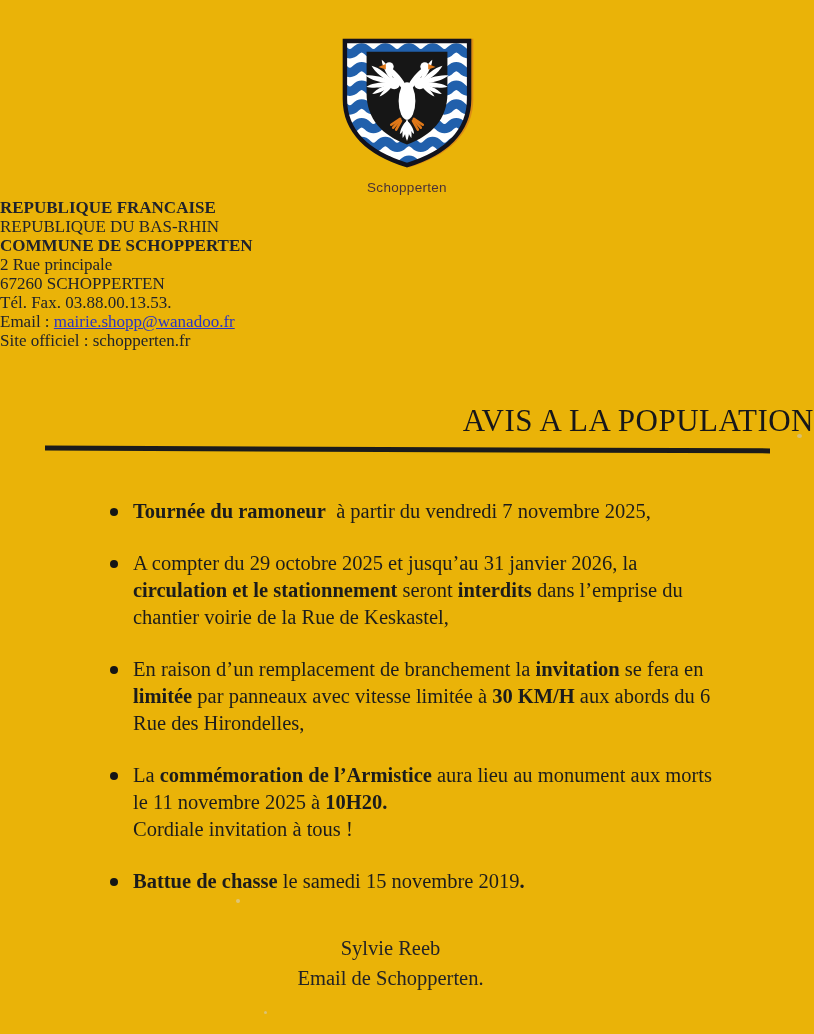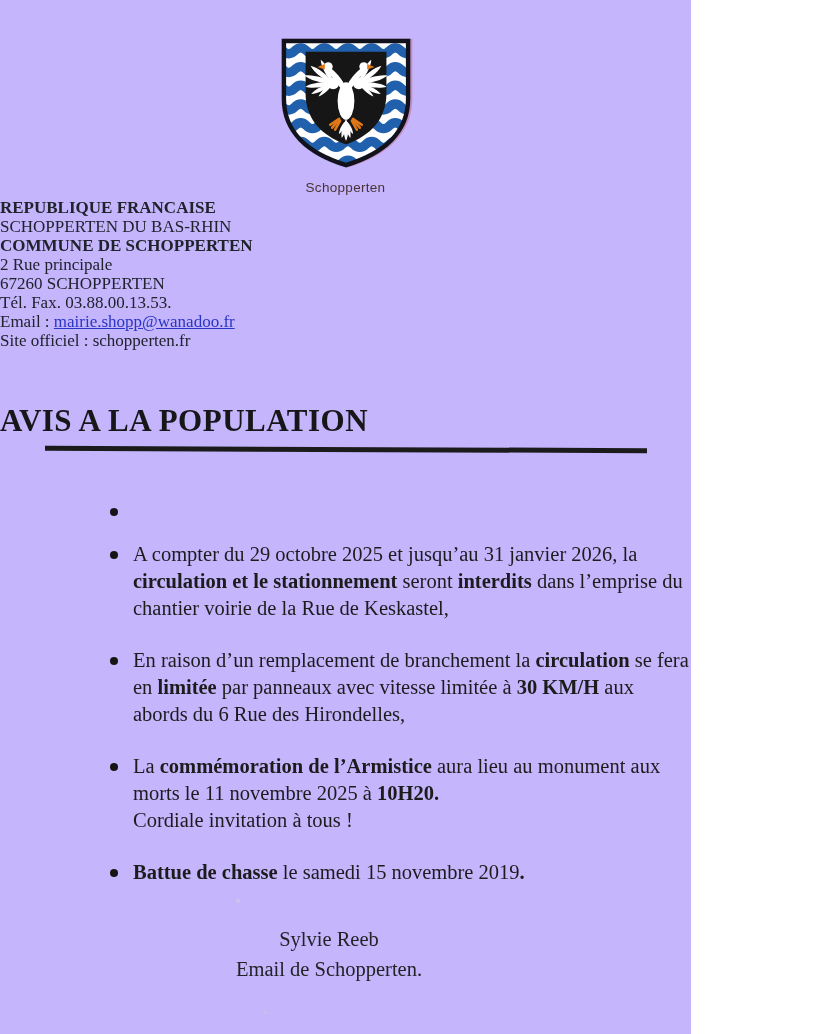--- a/index.html
+++ b/index.html
@@ -1,31 +1,31 @@
 <!DOCTYPE html>
 <html><head>
 <meta charset="utf-8">
 <style>
   * { margin:0; padding:0; box-sizing:border-box; }
   html,body { background:#ffffff; }
   .doc {
-    position:relative; width:691px; height:1034px; background:#c4b5fd;
+    position:relative; width:814px; height:1034px; background:#eab308;
     font-family:"Liberation Serif", serif; color:#1c1c1c; overflow:hidden;
   }
   .emblem { width:138px; margin:36px auto 0; display:block;
             filter: drop-shadow(2.5px 0px 0px rgba(190,50,50,0.30)); }
   .caption { text-align:center; margin-top:4px;
              font-family:"Liberation Sans", sans-serif; font-size:13.5px;
              color:#4a3236; letter-spacing:.3px; }
   .hblock { text-align:left; margin-top:3px; font-size:17px; line-height:19px; color:#20232b; }
   .hline.b { font-weight:bold; }
   .maillink { color:#2a35c5; text-decoration:underline; cursor:pointer; }
   h1.title {
-    margin-top:53px; text-align:left; font-size:31px; line-height:36px;
-    font-weight:bold; letter-spacing:.5px; color:#17171a;
+    margin-top:53px; text-align:right; font-size:31px; line-height:36px;
+    font-weight:normal; letter-spacing:.5px; color:#17171a;
   }
   .rule { height:5px; background:#1b1b1b; margin:8px 44px 0 45px;
           transform:rotate(0.22deg); }
   ul.notice { list-style:none; margin-top:46px; padding-left:110px; }
   ul.notice li { display:flex; margin-bottom:25px; font-size:20.5px; line-height:27px; }
   .dot { flex:none; width:8px; height:8px; border-radius:50%; background:#151515; margin-top:10px; }
   .li-text { margin-left:15px; width:585px; white-space:pre-wrap; }
   .li-text .b { font-weight:bold; }
   .sig { margin-top:38px; text-align:center; padding-right:33px;
          font-size:20.5px; line-height:30px; color:#232325; }
@@ -104,43 +104,44 @@
           <path d="M76,86 L81,95"></path>
       </g>
       <path d="M7,5 L133,5 L133,64 C133,97 109,119 70,131 C31,119 7,97 7,64 Z" fill="none" stroke="#12121c" stroke-width="4.5"></path>
     </g>
   </svg>
 
   <div class="caption">Schopperten</div>
 
   <div class="hblock">
     <div class="hline b">REPUBLIQUE FRANCAISE</div>
-    <div class="hline">SCHOPPERTEN DU BAS-RHIN</div>
+    <div class="hline">REPUBLIQUE DU BAS-RHIN</div>
     <div class="hline b">COMMUNE DE SCHOPPERTEN</div>
     <div class="hline">2 Rue principale</div>
     <div class="hline">67260 SCHOPPERTEN</div>
     <div class="hline">Tél. Fax. 03.88.00.13.53.</div>
     <div class="hline"><span>Email : </span><a class="maillink">mairie.shopp@wanadoo.fr</a></div>
     <div class="hline">Site officiel : schopperten.fr</div>
   </div>
 
   <h1 class="title">AVIS A LA POPULATION</h1>
   <div class="rule"></div>
 
   <ul class="notice">
     <li>
         <span class="dot"></span>
+        <span class="li-text"><span class="b">Tournée du ramoneur</span><span>  à partir du vendredi 7 novembre 2025,</span></span>
       </li>
     <li>
         <span class="dot"></span>
         <span class="li-text"><span>A compter du 29 octobre 2025 et jusqu’au 31 janvier 2026, la </span><span class="b">circulation et le stationnement</span><span> seront </span><span class="b">interdits</span><span> dans l’emprise du chantier voirie de la Rue de Keskastel,</span></span>
       </li>
     <li>
         <span class="dot"></span>
-        <span class="li-text"><span>En raison d’un remplacement de branchement la </span><span class="b">circulation</span><span> se fera en </span><span class="b">limitée</span><span> par panneaux avec vitesse limitée à </span><span class="b">30 KM/H</span><span> aux abords du 6 Rue des Hirondelles,</span></span>
+        <span class="li-text"><span>En raison d’un remplacement de branchement la </span><span class="b">invitation</span><span> se fera en </span><span class="b">limitée</span><span> par panneaux avec vitesse limitée à </span><span class="b">30 KM/H</span><span> aux abords du 6 Rue des Hirondelles,</span></span>
       </li>
     <li>
         <span class="dot"></span>
         <span class="li-text"><span>La </span><span class="b">commémoration de l’Armistice</span><span> aura lieu au monument aux morts le 11 novembre 2025 à </span><span class="b">10H20.</span><span>
 Cordiale invitation à tous !</span></span>
       </li>
     <li>
         <span class="dot"></span>
         <span class="li-text"><span class="b">Battue de chasse</span><span> le samedi 15 novembre 2019</span><span class="b">.</span></span>
       </li>

